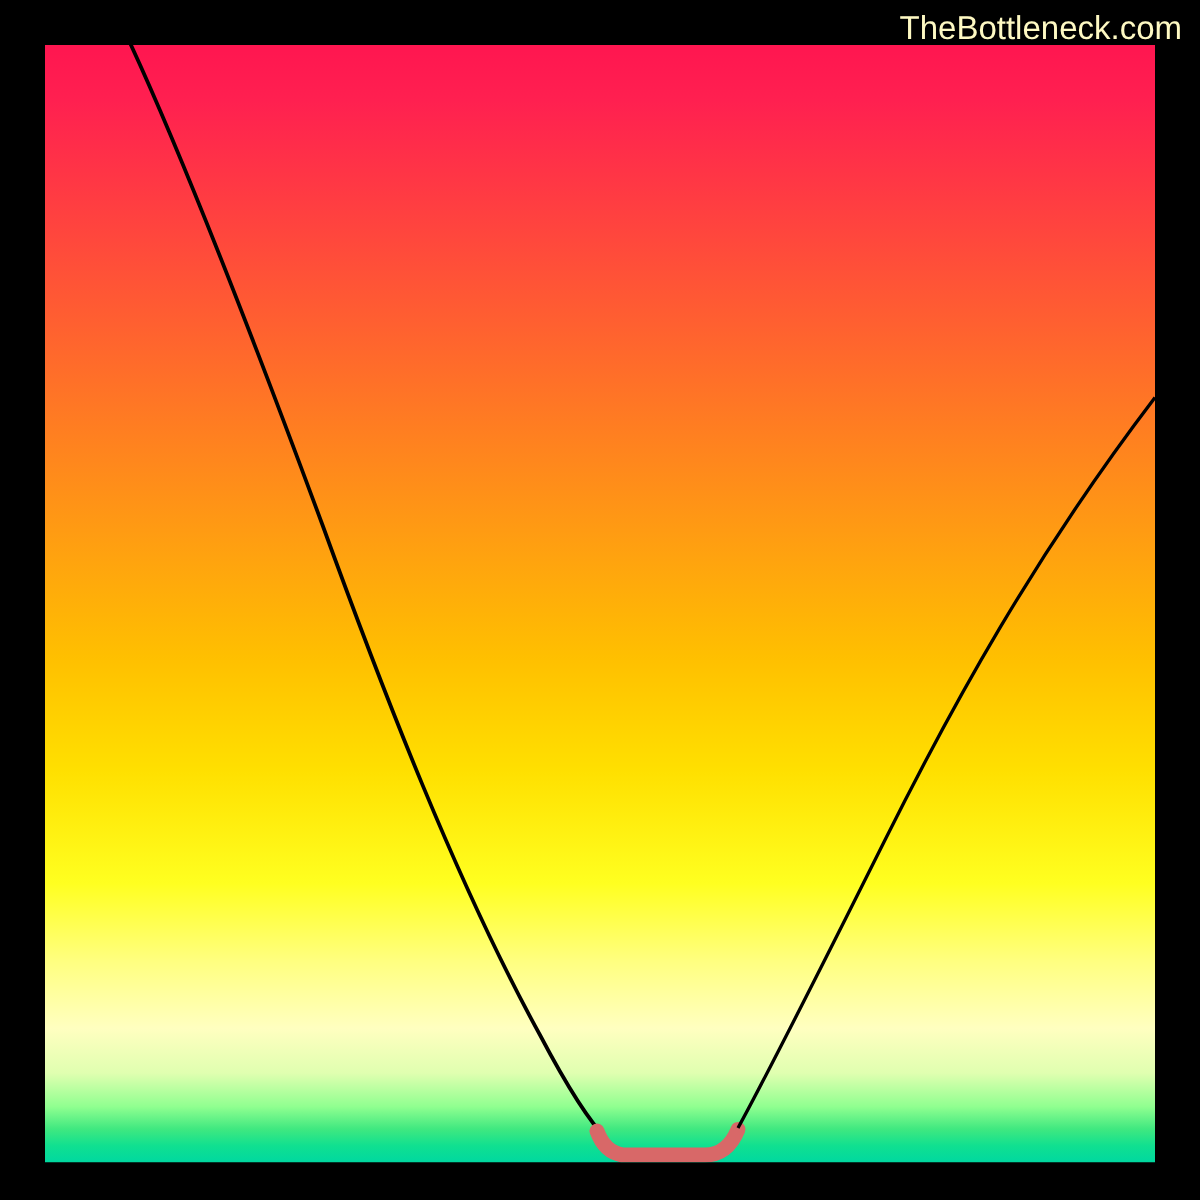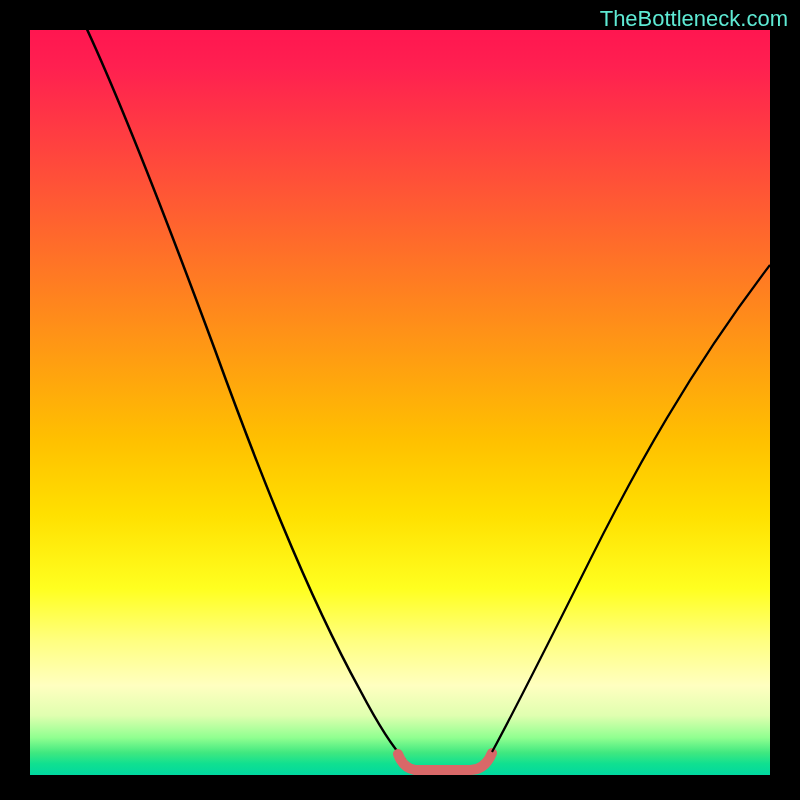--- a/index.html
+++ b/index.html
@@ -7,21 +7,21 @@
     width: 800px;
     height: 800px;
     background: #000;
     position: relative;
     font-family: Arial, sans-serif;
   }
   .watermark {
     position: absolute;
     top: 6px;
     right: 12px;
-    color: #5eead4;
+    color: #fef9c3;
     font-size: 22px;
     font-weight: 500;
     z-index: 10;
   }
   .plot-area {
     position: absolute;
     left: 30px;
     top: 30px;
     width: 740px;
     height: 745px;

